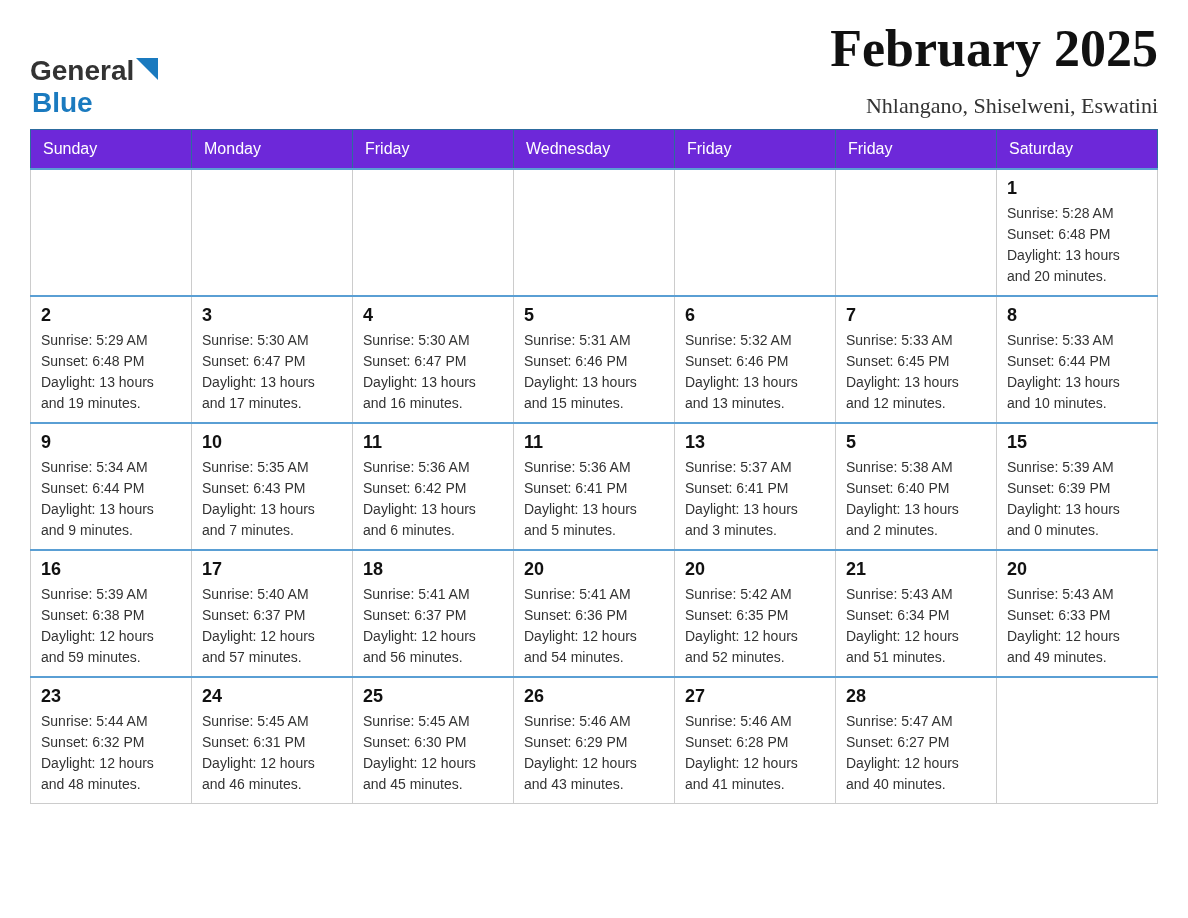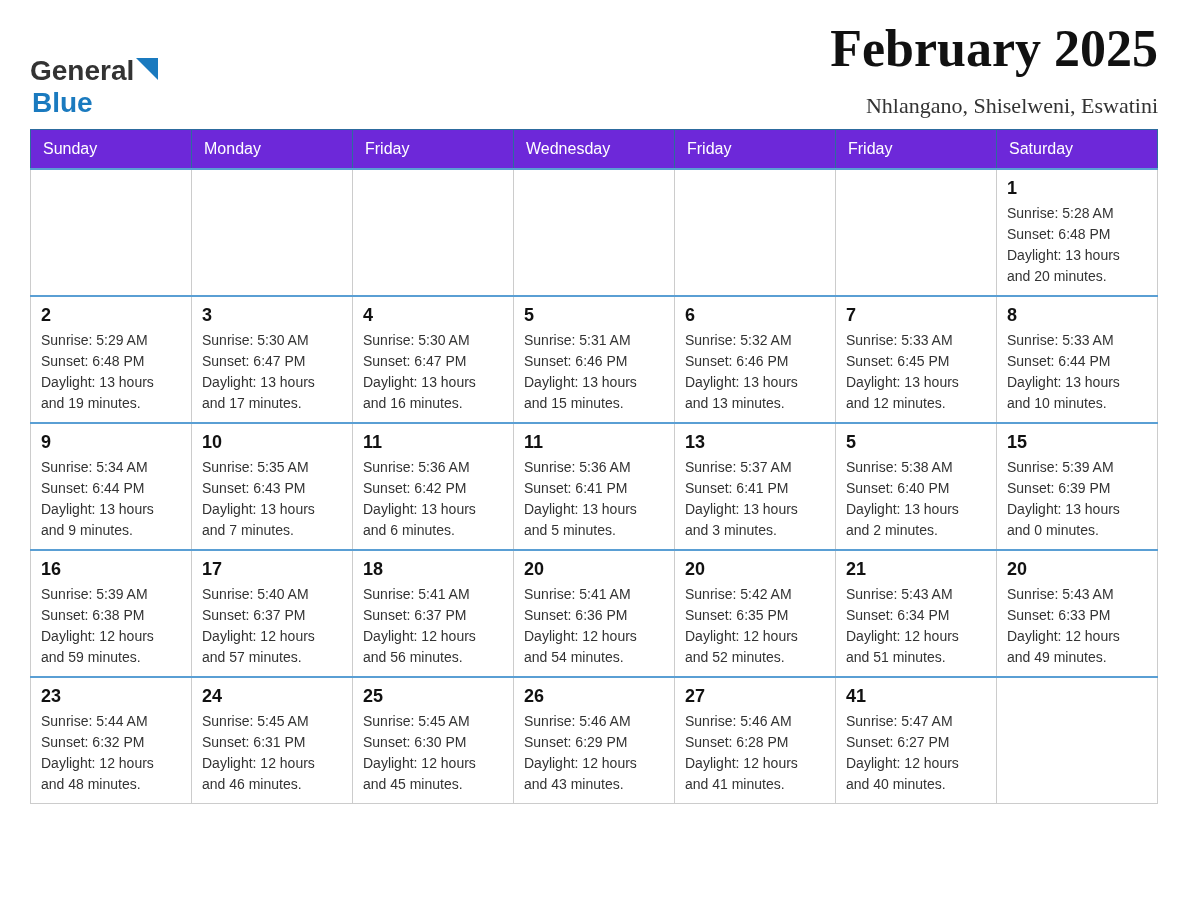--- a/index.html
+++ b/index.html
@@ -243,19 +243,19 @@
         </td>
         <td>
           <div class="day-number">26</div>
           <div class="day-info">Sunrise: 5:46 AM<br>Sunset: 6:29 PM<br>Daylight: 12 hours and 43 minutes.</div>
         </td>
         <td>
           <div class="day-number">27</div>
           <div class="day-info">Sunrise: 5:46 AM<br>Sunset: 6:28 PM<br>Daylight: 12 hours and 41 minutes.</div>
         </td>
         <td>
-          <div class="day-number">41</div>
+          <div class="day-number">28</div>
           <div class="day-info">Sunrise: 5:47 AM<br>Sunset: 6:27 PM<br>Daylight: 12 hours and 40 minutes.</div>
         </td>
         <td class="empty-cell"></td>
       </tr>
     </tbody>
 </table>
 
 </body></html>

